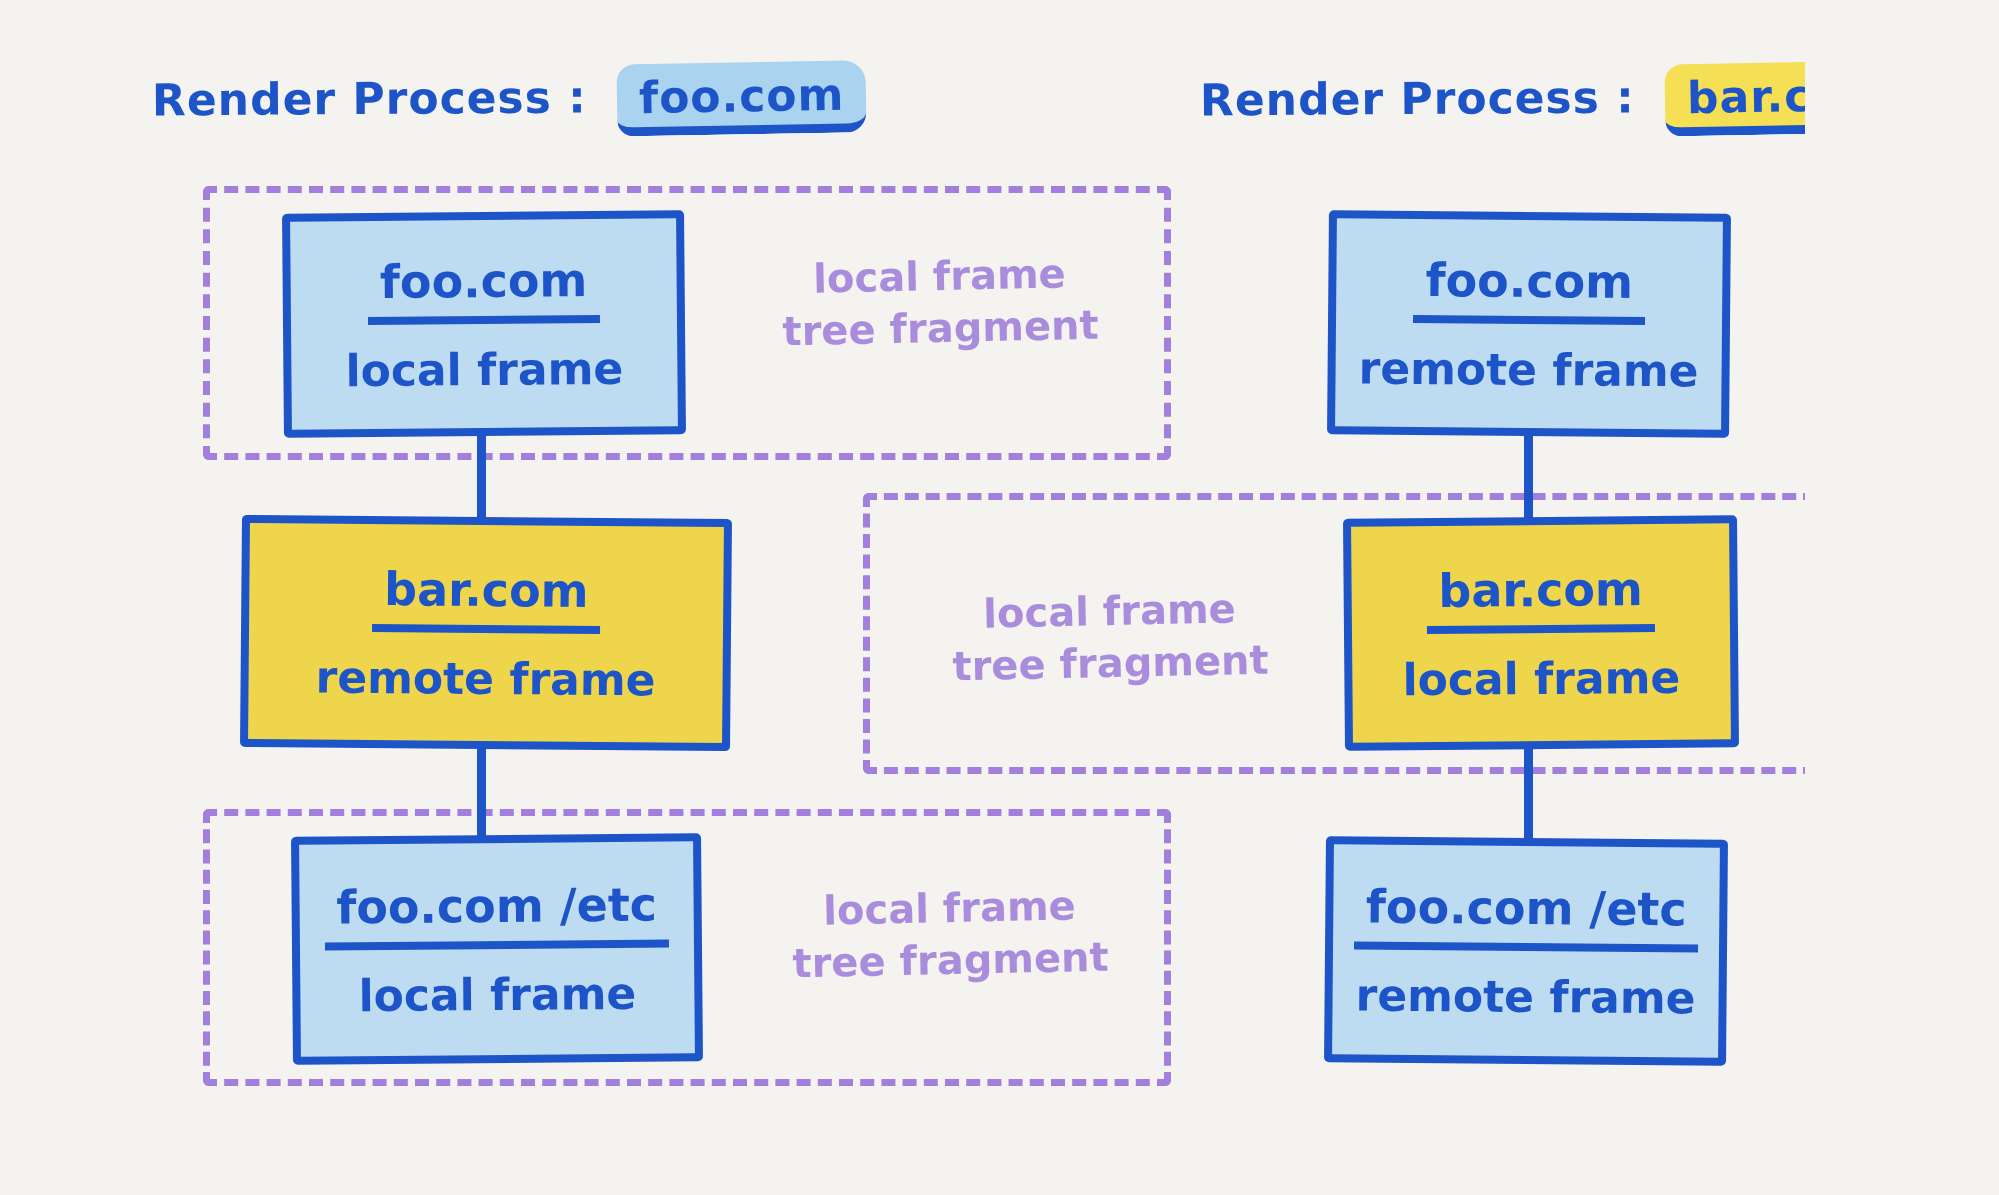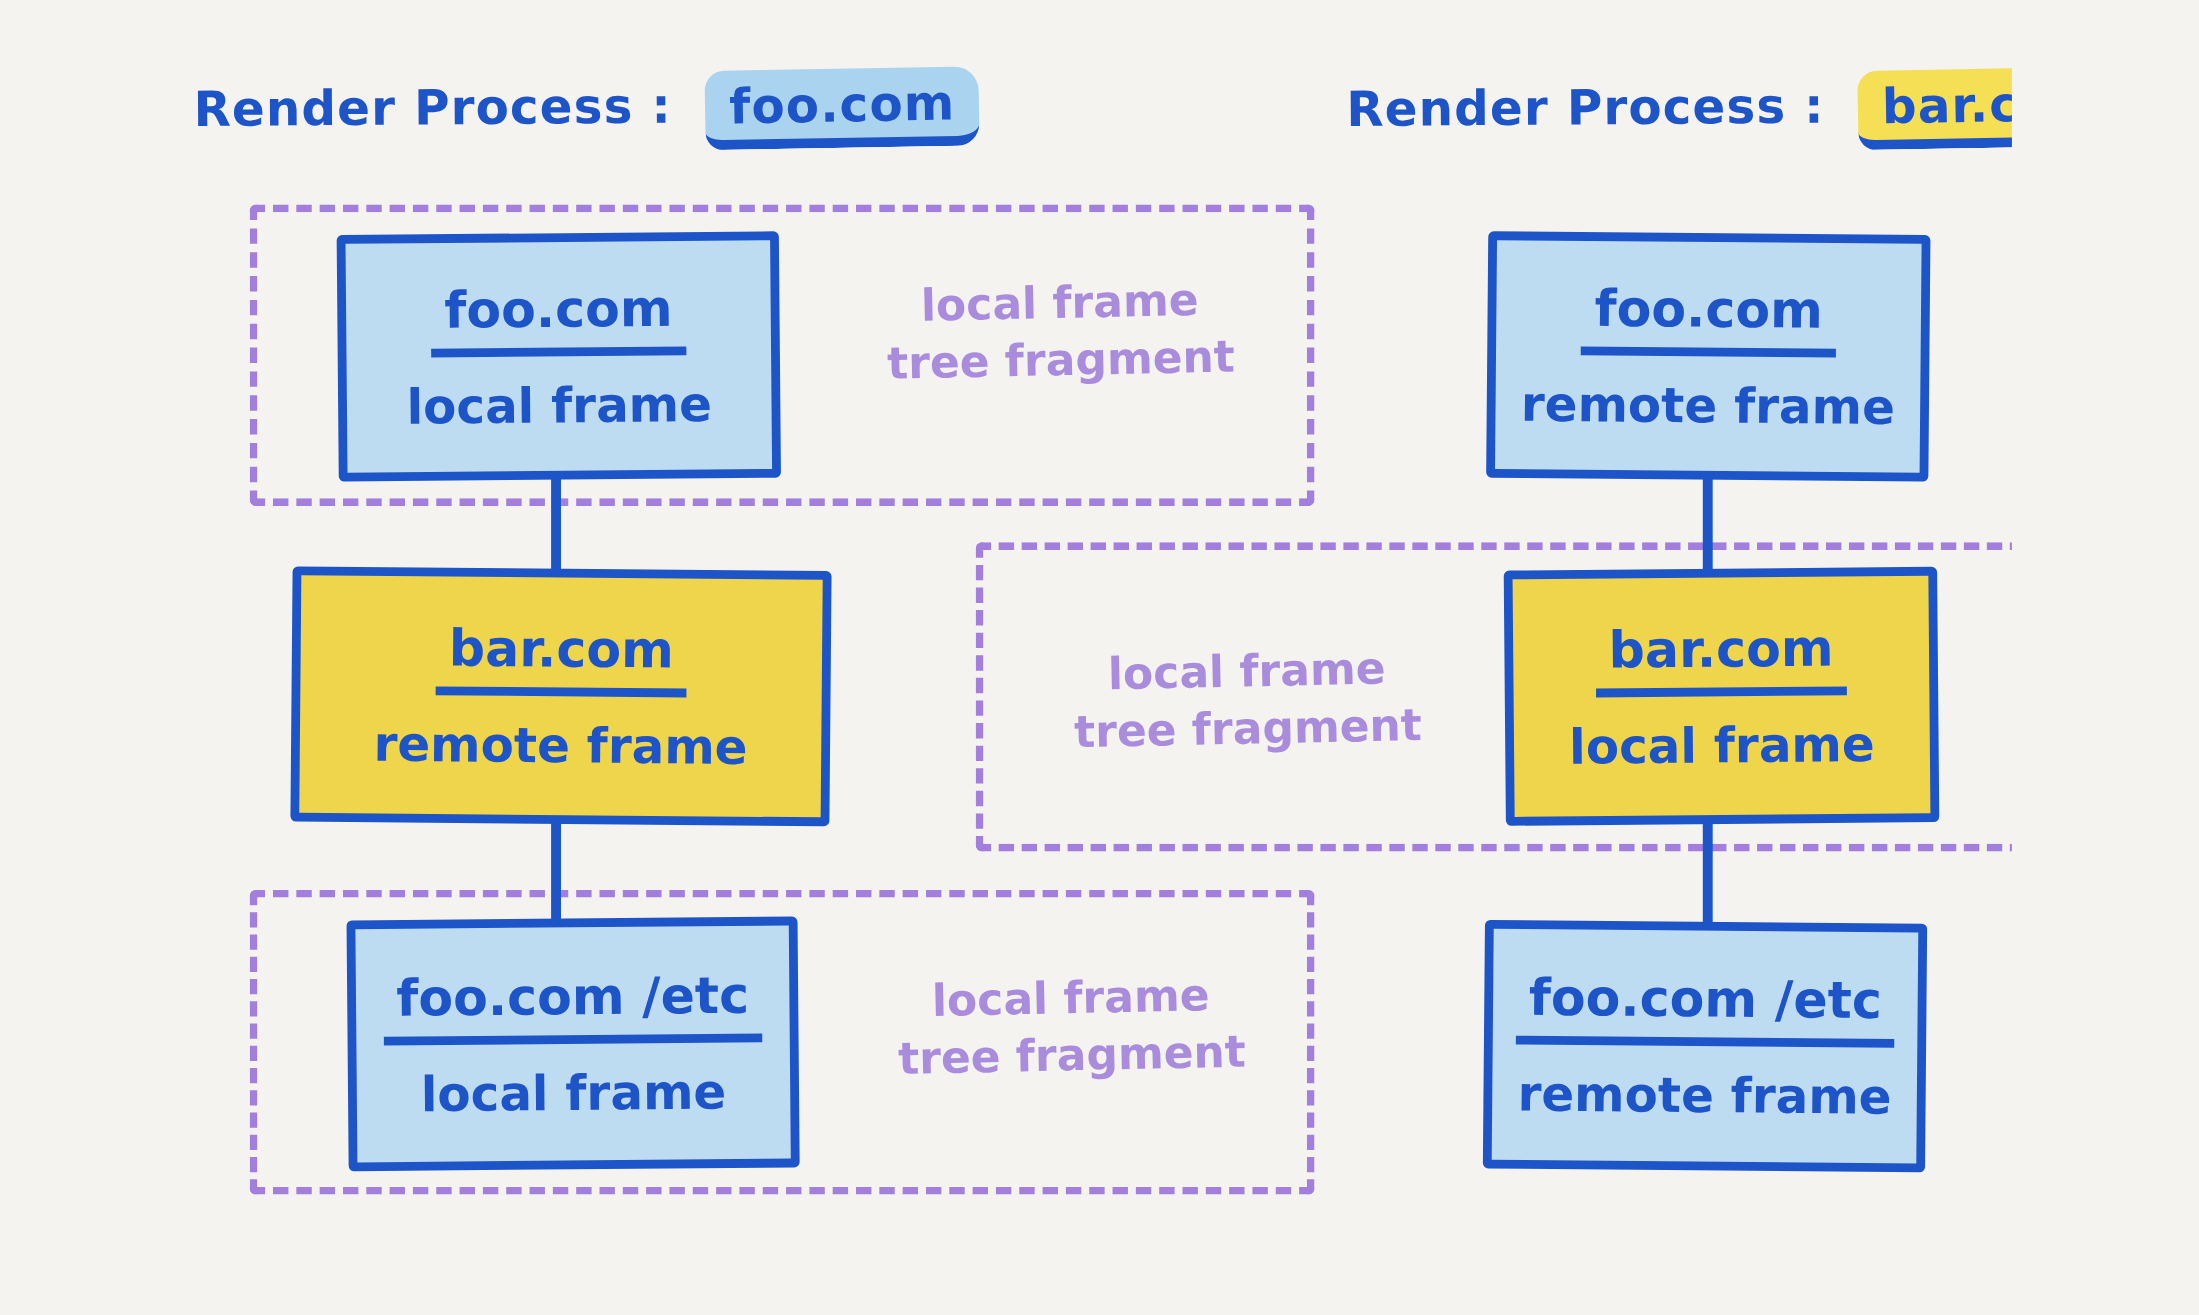--- a/index.html
+++ b/index.html
@@ -7,21 +7,20 @@
     padding: 0;
     background: #f4f3f0;
     font-family: "DejaVu Sans", "Liberation Sans", sans-serif;
   }
   .canvas {
     position: relative;
     width: 1805px;
     height: 1195px;
     background: #f4f3f0;
     overflow: hidden;
-    margin-left: 24px;
   }
 
   
   .title {
     position: absolute;
     top: 64px;
     font-size: 44px;
     font-weight: bold;
     color: #1d54c8;
     white-space: nowrap;

